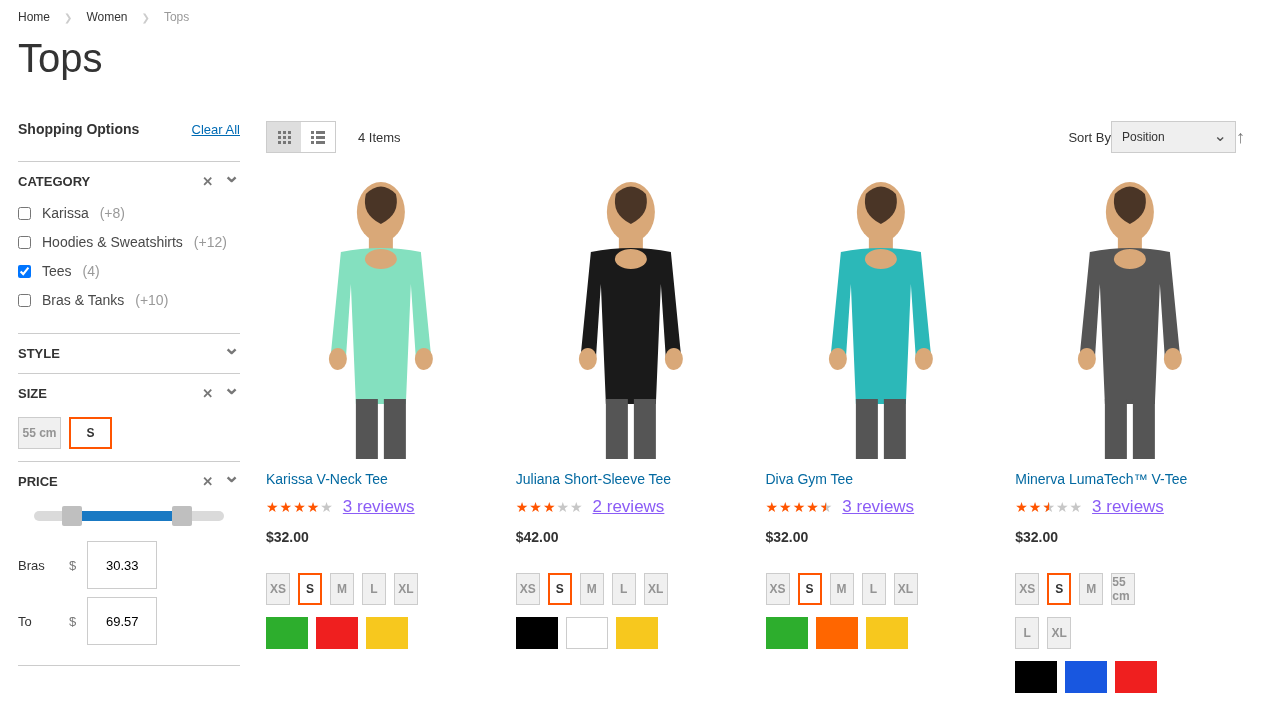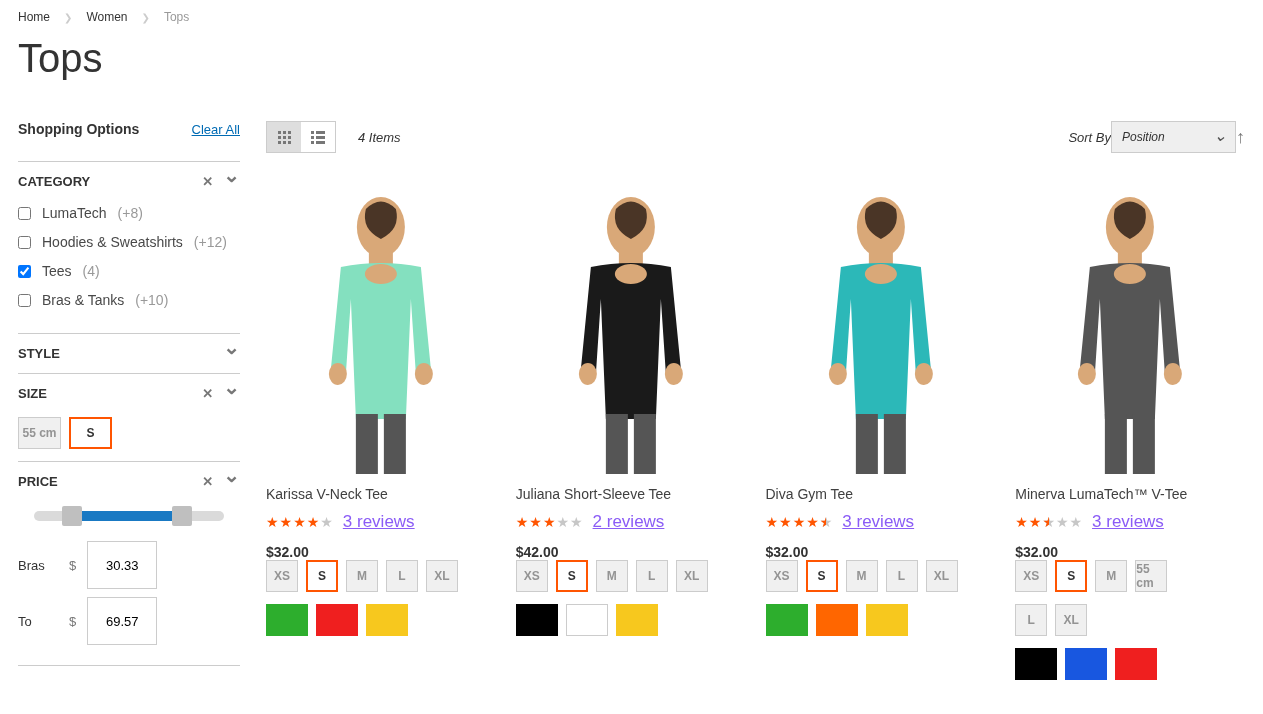--- a/index.html
+++ b/index.html
@@ -39,21 +39,21 @@
   
   .slider { position: relative; height: 10px; background: #dadada; border-radius: 5px; margin: 22px 16px 20px; }
   .slider-fill { position: absolute; height: 100%; background: #1979c3; border-radius: 5px; }
   .slider-thumb { position: absolute; width: 20px; height: 20px; background: #bfbfbf; border-radius: 2px; top: -5px; transform: translateX(-50%); cursor: pointer; }
   .price-row { display: flex; align-items: center; gap: 11px; margin-bottom: 8px; font-size: 13px; }
   .price-row label { width: 40px; }
   .price-row .cur { color: #777; }
   .price-row input { width: 70px; height: 48px; border: 1px solid #ccc; padding: 0 8px; text-align: center; font-size: 13px; }
   
   
-  .toolbar { display: flex; align-items: center; justify-content: space-between; margin-bottom: 36px; font-style: italic; }
+  .toolbar { display: flex; align-items: center; justify-content: space-between; margin-bottom: 21px; }
   .toolbar-left { display: flex; align-items: center; gap: 22px; }
   .view-modes { display: flex; border: 1px solid #ccc; }
   .view-btn { width: 34px; height: 30px; display: flex; align-items: center; justify-content: center; background: #fff; cursor: pointer; }
   .view-btn.active { background: #dedede; }
   .grid-ic { display: grid; grid-template-columns: repeat(3,3px); grid-template-rows: repeat(3,3px); gap: 2px; }
   .grid-ic span { background: #777; }
   .list-ic { display: grid; grid-template-rows: repeat(3,3px); gap: 2px; width: 14px; }
   .list-ic span { display: flex; gap: 2px; }
   .list-ic span::before { content:""; width:3px; height:3px; background:#777; }
   .list-ic span::after { content:""; flex:1; height:3px; background:#777; }
@@ -63,32 +63,32 @@
   .sort-label { font-size: 13px; }
   .sort-select { position: relative; border: 1px solid #ccc; background: #efefef; height: 32px; width: 125px; display: flex; align-items: center; padding: 0 26px 0 10px; font-size: 12px; cursor: pointer; }
   .sort-select::after { content: "⌄"; position: absolute; right: 8px; top: 4px; font-size: 16px; color: #555; }
   .sort-arrow { color: #777; cursor: pointer; font-size: 18px; }
   
   
   .products { display: grid; grid-template-columns: repeat(4, 1fr); gap: 20px; }
   .product { }
   .p-img { width: 100%; height: 285px; display: flex; align-items: flex-end; justify-content: center; margin-bottom: 12px; }
   .p-img svg { width: 100%; height: 100%; }
-  .p-name { font-size: 14px; color: #404040; margin-bottom: 10px; }
+  .p-name { font-size: 14px; color: #0369a1; margin-bottom: 10px; }
   .p-rating { display: flex; align-items: center; gap: 10px; margin-bottom: 12px; }
   .stars { display: flex; gap: 1px; }
   .star { font-size: 14px; }
   .star.f { color: #ff5501; }
   .star.e { color: #c7c7c7; }
   .star.h { position: relative; color: #c7c7c7; }
   .star.h::before { content: "★"; position: absolute; left: 0; width: 50%; overflow: hidden; color: #ff5501; }
   .reviews { color: #8b5cf6; font-size: 17px; }
-  .price { font-weight: 700; font-size: 14px; }
+  .price { font-weight: 700; font-size: 14px; margin-bottom: 28px; }
   .p-sizes, .p-colors { display: flex; gap: 8px; flex-wrap: wrap; margin-bottom: 12px; }
-  .psize { border: 1px solid #ccc; background: #f0f0f0; color: #949494; width: 32px; height: 32px; display: flex; align-items: center; justify-content: center; font-size: 12px; font-weight: 700; cursor: pointer; }
+  .psize { border: 1px solid #ccc; background: #f0f0f0; color: #949494; width: 24px; height: 32px; display: flex; align-items: center; justify-content: center; font-size: 12px; font-weight: 700; cursor: pointer; }
   .psize.sel { border: 2px solid #ff5501; background: #fff; color: #333; }
   .pcolor { width: 42px; height: 32px; cursor: pointer; }
   .pcolor.white-sw { box-shadow: inset 0 0 0 1px #ccc; }
 </style>
 </head>
 <body>
 
 <nav class="breadcrumb">
   <a href="#" class="home">Home</a>
   <span class="chevron">❯</span>
@@ -111,21 +111,21 @@
       <div class="filter-title">
         <span>CATEGORY</span>
         <span class="filter-icons">
           <span class="x-icon"></span>
           <span class="chev-down"></span>
         </span>
       </div>
       <div class="filter-options" id="cat-opts">
           <label class="filter-opt">
             <input type="checkbox" style="">
-            <span>LumaTech</span> 
+            <span>Karissa</span> 
             <span class="cnt">(+8)</span>
           </label>
           <label class="filter-opt">
             <input type="checkbox" style="">
             <span>Hoodies &amp; Sweatshirts</span> 
             <span class="cnt">(+12)</span>
           </label>
           <label class="filter-opt">
             <input type="checkbox" checked="" style="">
             <span>Tees</span> 

